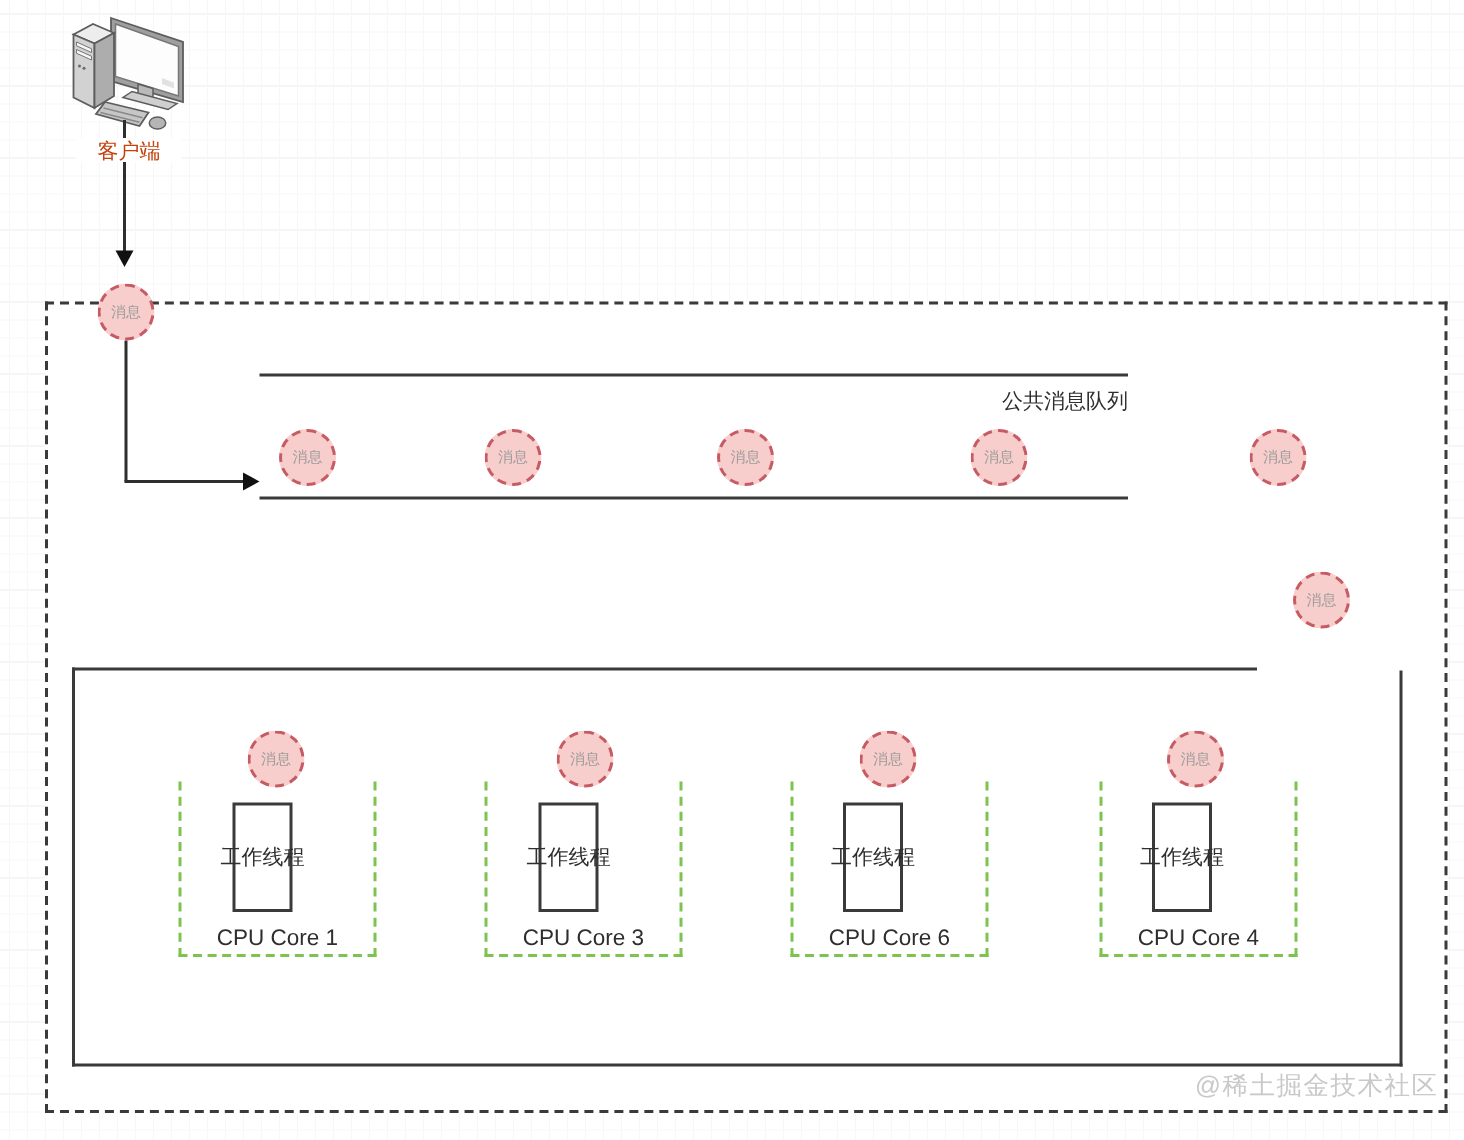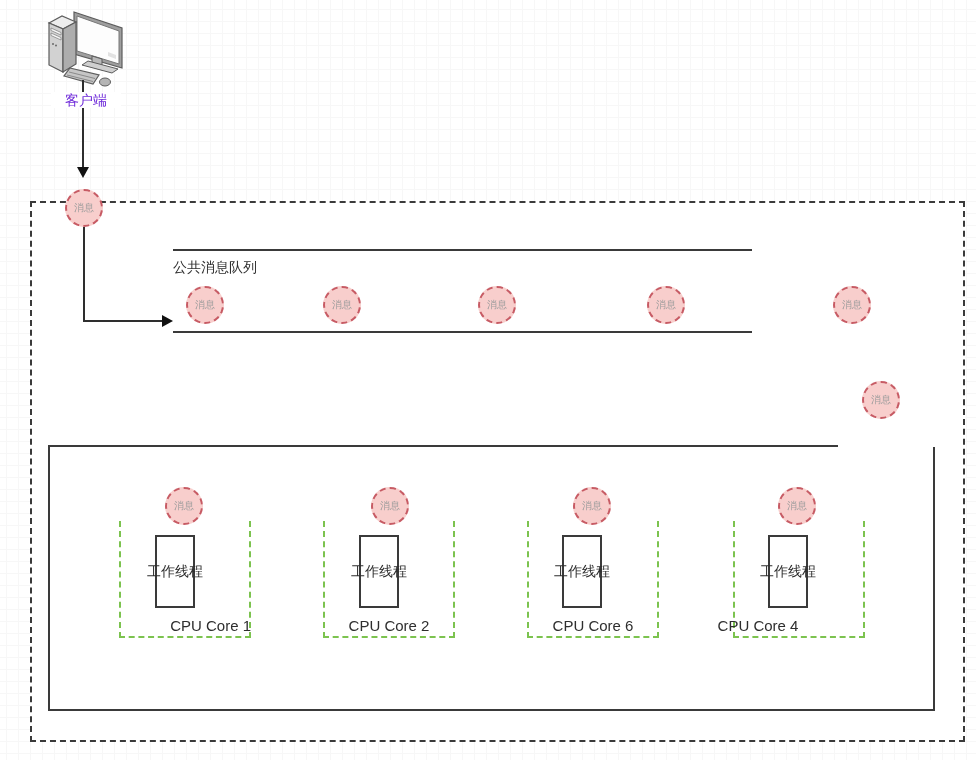--- a/index.html
+++ b/index.html
@@ -21,21 +21,21 @@
     background-size: 12px 12px, 12px 12px, 48px 48px, 48px 48px;
     background-position: 6px 9px, 6px 9px, 42px 9px, 42px 9px;
     color: #333333;
   }
 
   .abs { position: absolute; }
 
   
   .client-label {
     left: 51px; top: 92px; width: 70px;
-    text-align: center; font-size: 14px; color: #6d28d9;
+    text-align: center; font-size: 14px; color: #c2410c;
     background: #ffffff; line-height: 16px;
   }
 
   
   .line { background: #2e2e2e; }
   .arrow-down {
     width: 0; height: 0;
     border-left: 6px solid transparent;
     border-right: 6px solid transparent;
     border-top: 11px solid #111111;
@@ -55,21 +55,21 @@
   }
   .iocp-title {
     left: 30px; top: 211px; width: 935px;
     text-align: center; font-size: 14px; color: #2e2e2e;
   }
 
   
   .queue-line { background: #3a3a3a; height: 2px; }
   .queue-title {
     left: 173px; top: 259px; width: 579px;
-    text-align: left; font-size: 14px; color: #2e2e2e;
+    text-align: right; font-size: 14px; color: #2e2e2e;
   }
 
   
   .msg {
     width: 38px; height: 38px;
     border-radius: 50%;
     border: 2px dashed #c75b64;
     background: #f8cecc;
     display: flex; align-items: center; justify-content: center;
     font-size: 10px; color: #9c9c9c;
@@ -164,31 +164,32 @@
   <div class="abs msg" style="left:862px; top:381px;">消息</div>
 
   <div class="abs tp-line" style="left:48px; top:445px; width:790px; height:2px;"></div>
   <div class="abs tp-line" style="left:48px; top:445px; width:2px; height:266px;"></div>
   <div class="abs tp-line" style="left:933px; top:447px; width:2px; height:264px;"></div>
   <div class="abs tp-line" style="left:48px; top:709px; width:887px; height:2px;"></div>
 
   <div class="abs core-frame" style="left:119px;"></div>
   <div class="abs msg" style="left:165px; top:487px;">消息</div>
   <div class="abs worker-box" style="left:155px;">工作线程</div>
-  <div class="abs core-label" style="left:119px;text-align:right;">CPU Core 1</div>
+  <div class="abs core-label" style="left:119px;">CPU Core 1</div>
 
   <div class="abs core-frame" style="left:323px;"></div>
   <div class="abs msg" style="left:371px; top:487px;">消息</div>
   <div class="abs worker-box" style="left:359px;">工作线程</div>
-  <div class="abs core-label" style="left:323px;">CPU Core 2</div>
+  <div class="abs core-label" style="left:323px;">CPU Core 3</div>
 
   <div class="abs core-frame" style="left:527px;"></div>
   <div class="abs msg" style="left:573px; top:487px;">消息</div>
   <div class="abs worker-box" style="left:562px;">工作线程</div>
   <div class="abs core-label" style="left:527px;">CPU Core 6</div>
 
   <div class="abs core-frame" style="left:733px;"></div>
   <div class="abs msg" style="left:778px; top:487px;">消息</div>
   <div class="abs worker-box" style="left:768px;">工作线程</div>
-  <div class="abs core-label" style="left:692px;">CPU Core 4</div>
+  <div class="abs core-label" style="left:733px;">CPU Core 4</div>
 
+  <div class="abs watermark">@稀土掘金技术社区</div>
 
 </div>
 
 </body></html>

